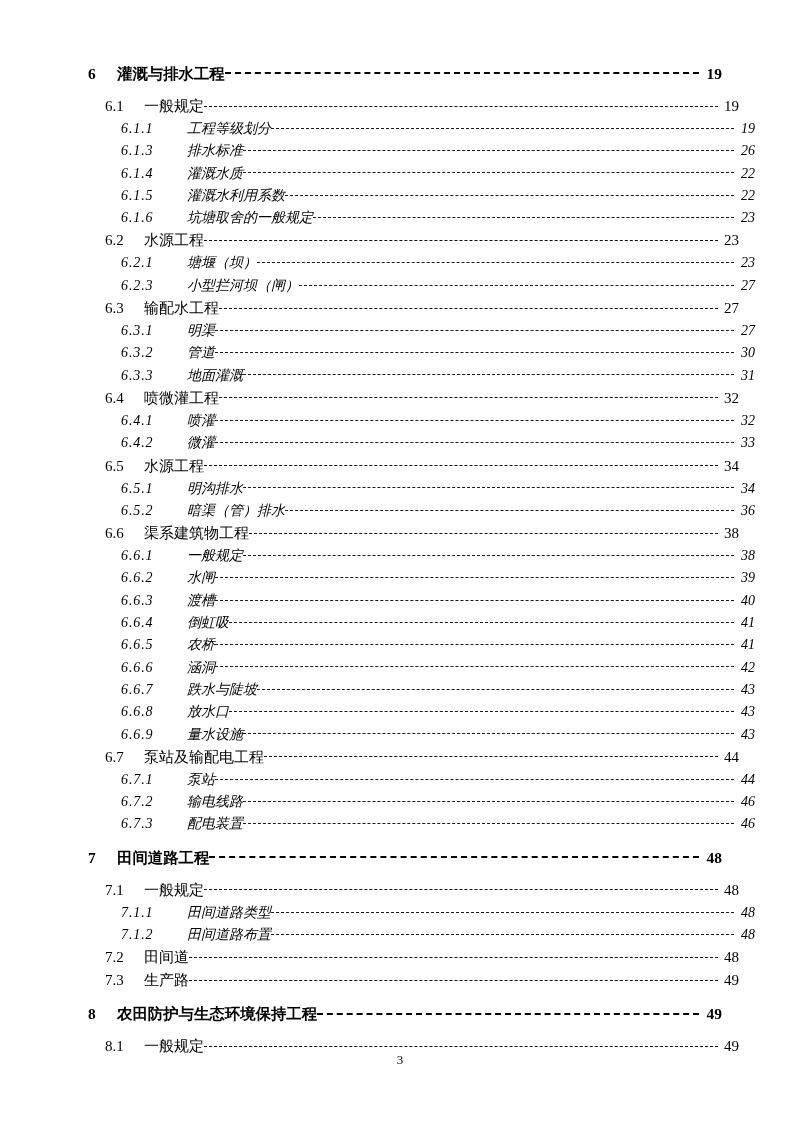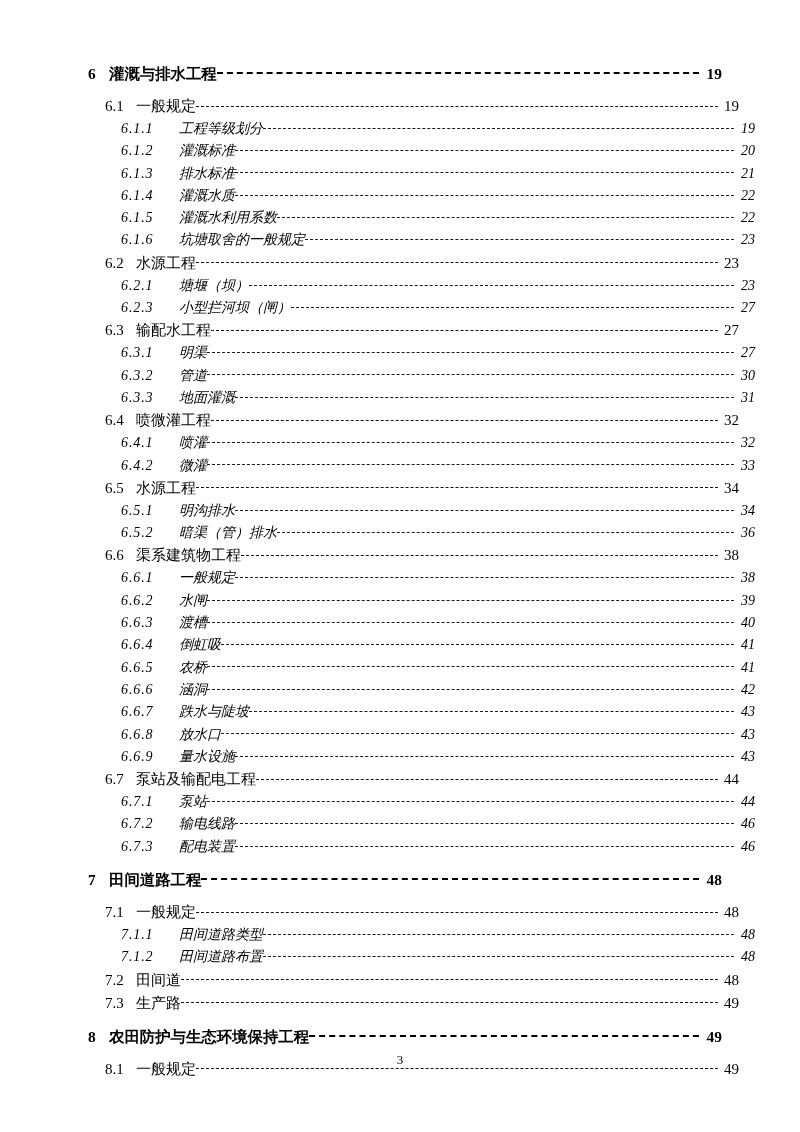--- a/index.html
+++ b/index.html
@@ -34,20 +34,21 @@
     width: 100%;
     white-space: nowrap;
     line-height: 22.4px;
     height: 22.4px;
   }
   .num {
     flex: 0 0 auto;
   }
   .title {
     flex: 0 0 auto;
+    margin-left: 8px;
   }
   .leader {
     flex: 1 1 auto;
     position: relative;
     overflow: hidden;
     height: 1em;
     margin: 0 0px;
   }
   .leader::before {
     content: "";
@@ -137,30 +138,24 @@
         <span class="leader"></span>
         <span class="pg">19</span>
       </div>
       <div class="toc-line lvl3">
         <span class="num">6.1.1</span>
         <span class="title">工程等级划分</span>
         <span class="leader"></span>
         <span class="pg">19</span>
       </div>
       <div class="toc-line lvl3">
-        <span class="num">6.1.2</span>
-        <span class="title">灌溉标准</span>
-        <span class="leader"></span>
-        <span class="pg">20</span>
-      </div>
-      <div class="toc-line lvl3">
         <span class="num">6.1.3</span>
         <span class="title">排水标准</span>
         <span class="leader"></span>
-        <span class="pg">21</span>
+        <span class="pg">26</span>
       </div>
       <div class="toc-line lvl3">
         <span class="num">6.1.4</span>
         <span class="title">灌溉水质</span>
         <span class="leader"></span>
         <span class="pg">22</span>
       </div>
       <div class="toc-line lvl3">
         <span class="num">6.1.5</span>
         <span class="title">灌溉水利用系数</span>

